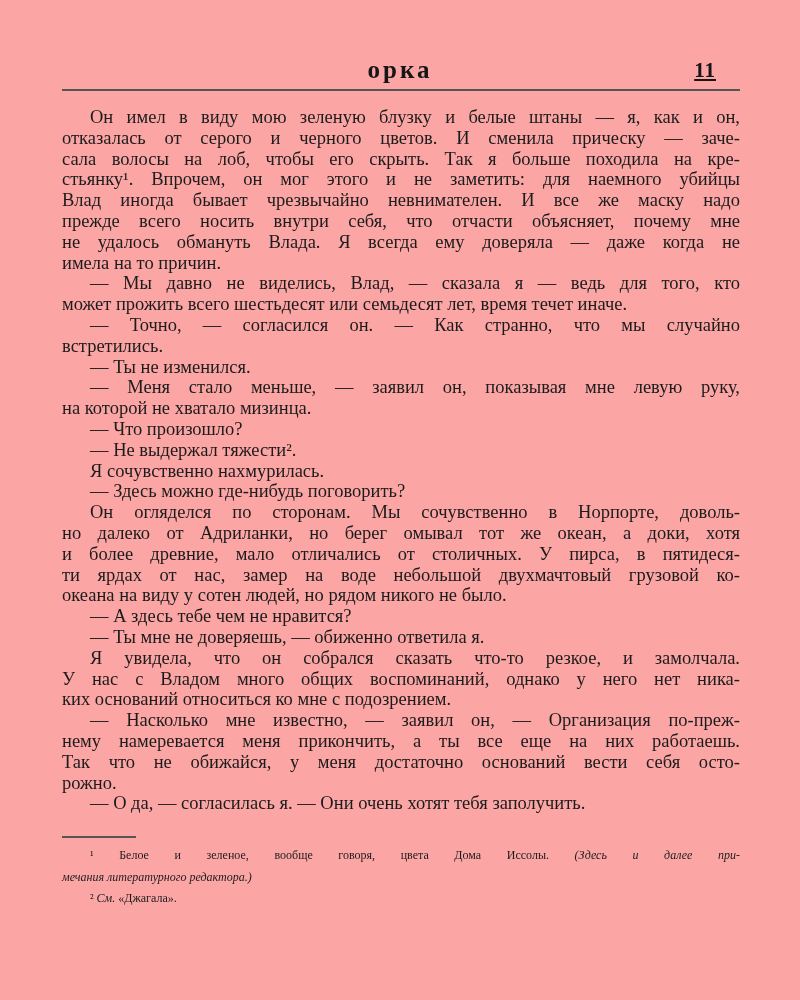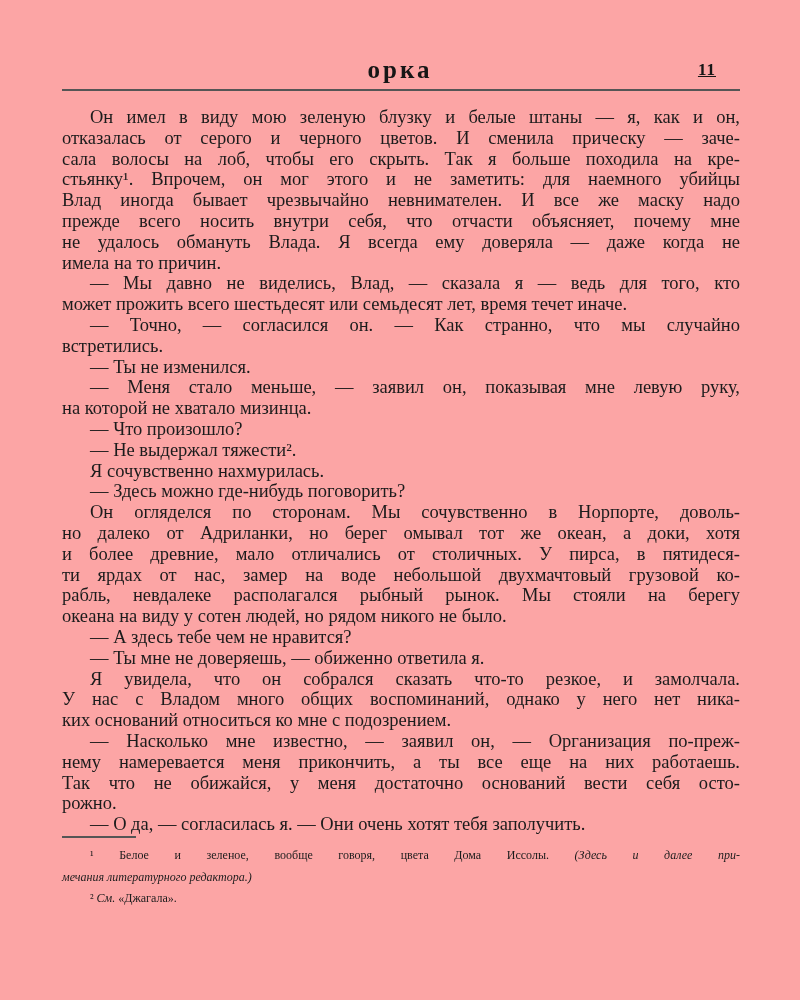--- a/index.html
+++ b/index.html
@@ -20,21 +20,21 @@
     font-size: 25px;
     line-height: 25px;
     letter-spacing: 3px;
     font-weight: bold;
     text-transform: lowercase;
     color: #161616;
   }
   .page-number {
     position: absolute;
     top: 59px; right: 84px;
-    font-size: 17px;
+    font-size: 21px;
     line-height: 22px;
     font-weight: bold;
     letter-spacing: 1px;
     color: #161616;
     text-decoration: underline;
   }
   .header-rule {
     position: absolute;
     top: 89px; left: 62px;
     width: 678px; height: 2px;
@@ -117,21 +117,20 @@
         <div class="line ind">Я сочувственно нахмурилась.</div>
       </div>
       <div class="para">
         <div class="line ind">— Здесь можно где-нибудь поговорить?</div>
       </div>
       <div class="para">
         <div class="line jl ind">Он огляделся по сторонам. Мы сочувственно в Норпорте, доволь-</div>
         <div class="line jl">но далеко от Адриланки, но берег омывал тот же океан, а доки, хотя</div>
         <div class="line jl">и более древние, мало отличались от столичных. У пирса, в пятидеся-</div>
         <div class="line jl">ти ярдах от нас, замер на воде небольшой двухмачтовый грузовой ко-</div>
-        <div class="line jl">рабль, невдалеке располагался рыбный рынок. Мы стояли на берегу</div>
         <div class="line">океана на виду у сотен людей, но рядом никого не было.</div>
       </div>
       <div class="para">
         <div class="line ind">— А здесь тебе чем не нравится?</div>
       </div>
       <div class="para">
         <div class="line ind">— Ты мне не доверяешь, — обиженно ответила я.</div>
       </div>
       <div class="para">
         <div class="line jl ind">Я увидела, что он собрался сказать что-то резкое, и замолчала.</div>

